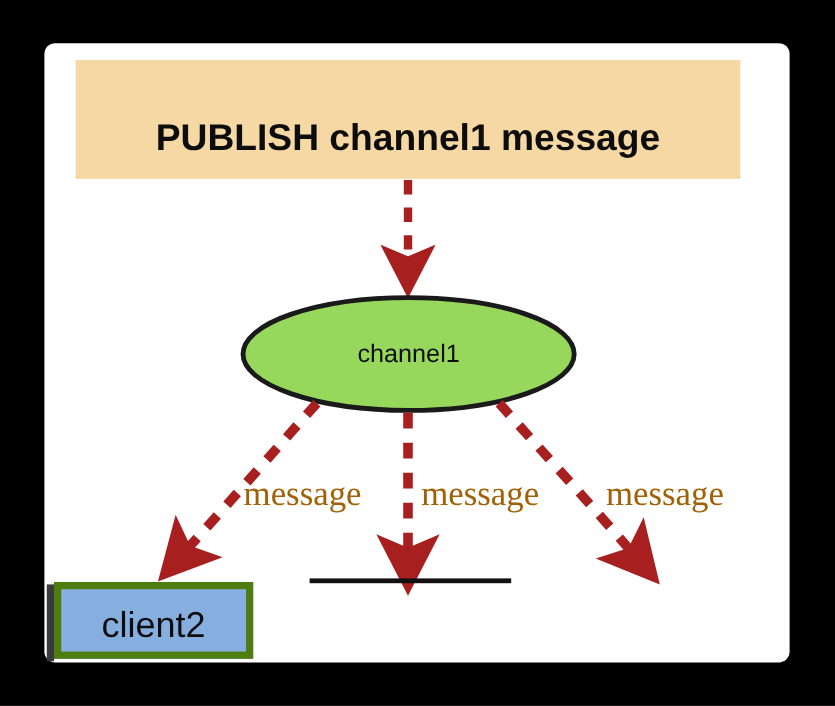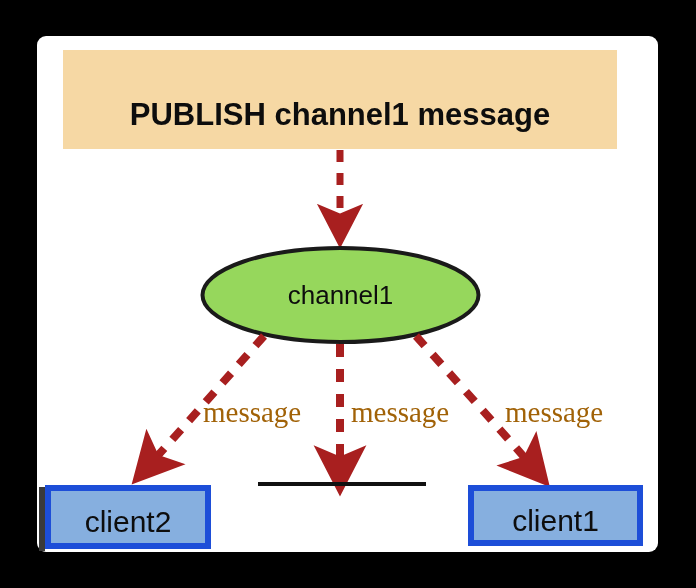--- a/index.html
+++ b/index.html
@@ -60,42 +60,42 @@
   #channel-label {
     position: absolute;
     left: 202px;
     top: 248px;
     width: 277px;
     height: 95px;
     display: flex;
     align-items: center;
     justify-content: center;
     font-family: "Liberation Sans", sans-serif;
-    font-size: 26px;
+    font-size: 21px;
     color: #0d0d0d;
     pointer-events: none;
   }
   
   .msg-label {
     position: absolute;
     font-family: "Liberation Serif", serif;
     font-size: 29px;
     color: #a16207;
     white-space: nowrap;
     top: 396px;
   }
   #msg-left  { left: 203px; }
   #msg-mid   { left: 351px; }
   #msg-right { left: 505px; }
 
   
   .client-box {
     position: absolute;
     background: #86afdf;
-    border: 6px solid #1d4ed8;
+    border: 6px solid #4d7c0f;
     box-sizing: border-box;
     display: flex;
     align-items: center;
     justify-content: center;
   }
   .client-label {
     font-family: "Liberation Sans", sans-serif;
     font-size: 30px;
     color: #0d0d0d;
     white-space: nowrap;
@@ -162,17 +162,14 @@
   <span id="msg-right" class="msg-label">message</span>
 
   <div id="client2-shadow"></div>
   <div id="client5-topline"></div>
 
   <div id="client2-box" class="client-box">
     <span class="client-label">client2</span>
   </div>
 
 
-  <div id="client1-box" class="client-box">
-    <span class="client-label">client1</span>
-  </div>
 
 </div>
 
 </body></html>

